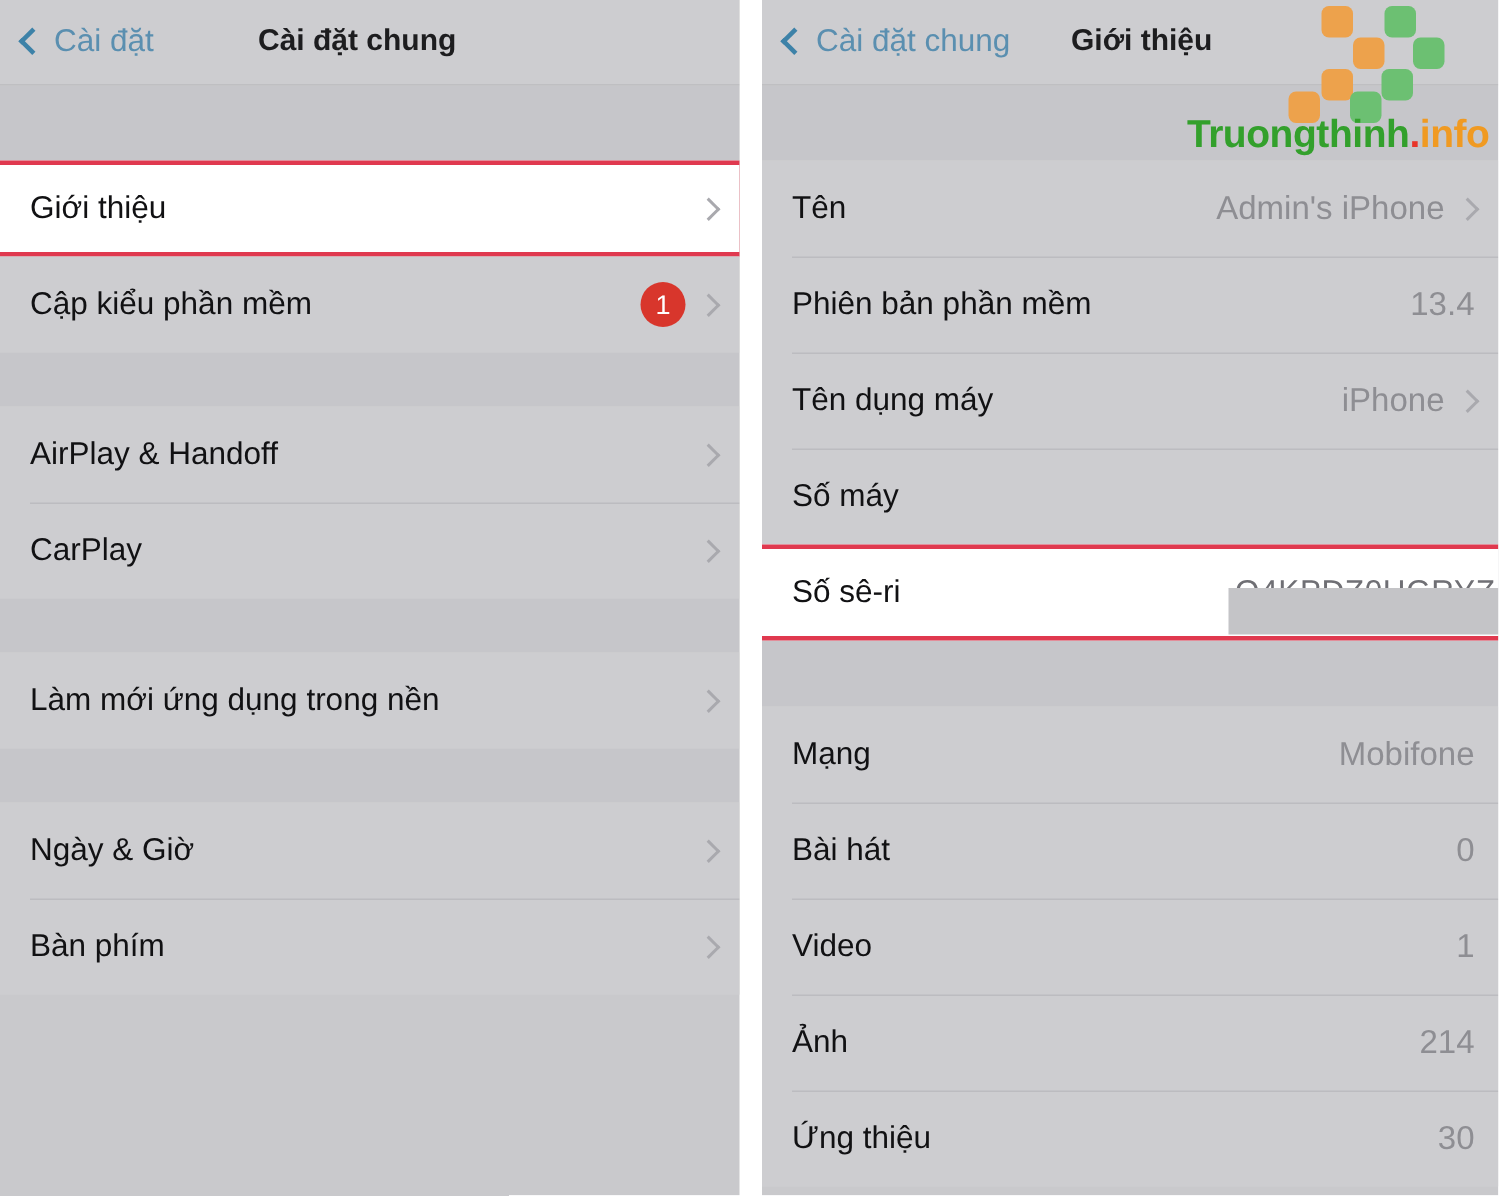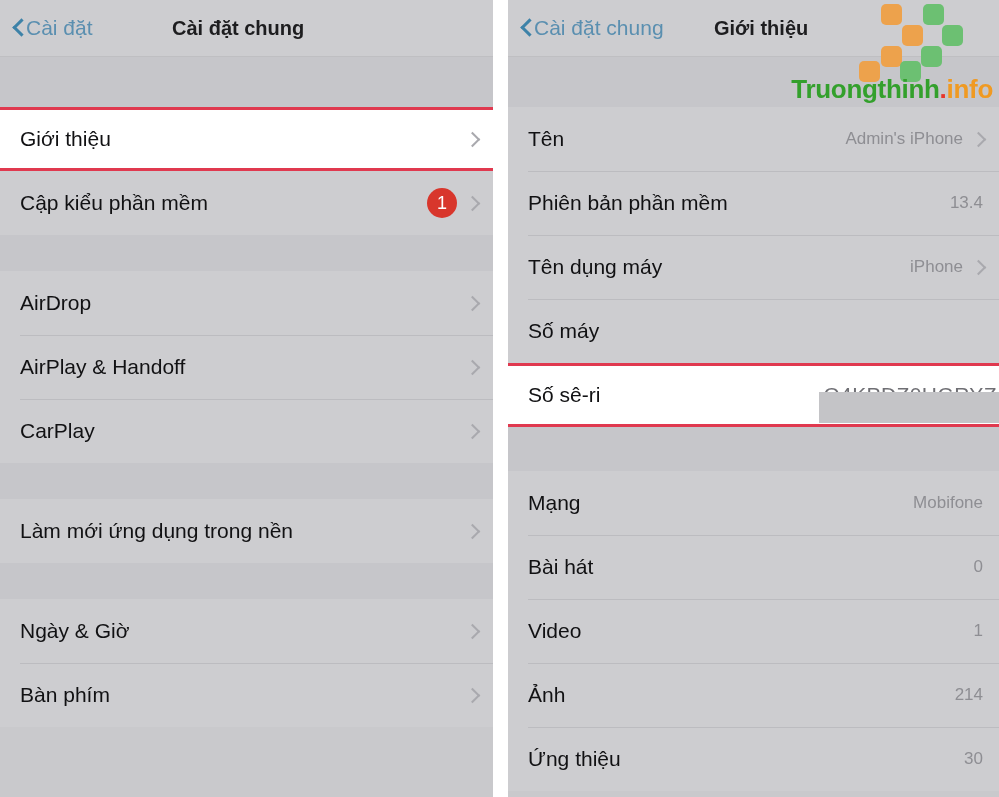--- a/index.html
+++ b/index.html
@@ -45,21 +45,21 @@
     border-bottom: 1px solid #bfbfc2;
     box-sizing: border-box;
   }
   .back-link {
     position: absolute;
     left: 12px;
     top: 50%;
     transform: translateY(-50%);
     display: flex;
     align-items: center;
-    gap: 2px;
+    gap: 12px;
     color: #5a8fb0;
     font-size: 21px;
     white-space: nowrap;
     cursor: pointer;
   }
   .chev-back {
     display: inline-block;
     width: 12px;
     height: 20px;
     position: relative;
@@ -120,21 +120,21 @@
     white-space: nowrap;
     flex: none;
   }
   .row-right {
     margin-left: auto;
     display: flex;
     align-items: center;
     gap: 10px;
   }
   .row-value {
-    font-size: 17px;
+    font-size: 22px;
     color: #8e8e93;
     white-space: nowrap;
   }
   .chev {
     display: inline-block;
     width: 10px;
     height: 17px;
     position: relative;
     flex: none;
   }
@@ -270,26 +270,20 @@
           <span class="row-right">
             <span class="badge">1</span>
             <span class="chev"></span>
           </span>
         </div>
       </div>
 
       <div class="spacer" style="height:36px"></div>
 
       <div class="group">
-        <div class="row">
-          <span class="row-label">AirDrop</span>
-          <span class="row-right">
-            <span class="chev"></span>
-          </span>
-        </div>
         <div class="row">
           <span class="row-label">AirPlay &amp; Handoff</span>
           <span class="row-right">
             <span class="chev"></span>
           </span>
         </div>
         <div class="row">
           <span class="row-label">CarPlay</span>
           <span class="row-right">
             <span class="chev"></span>

